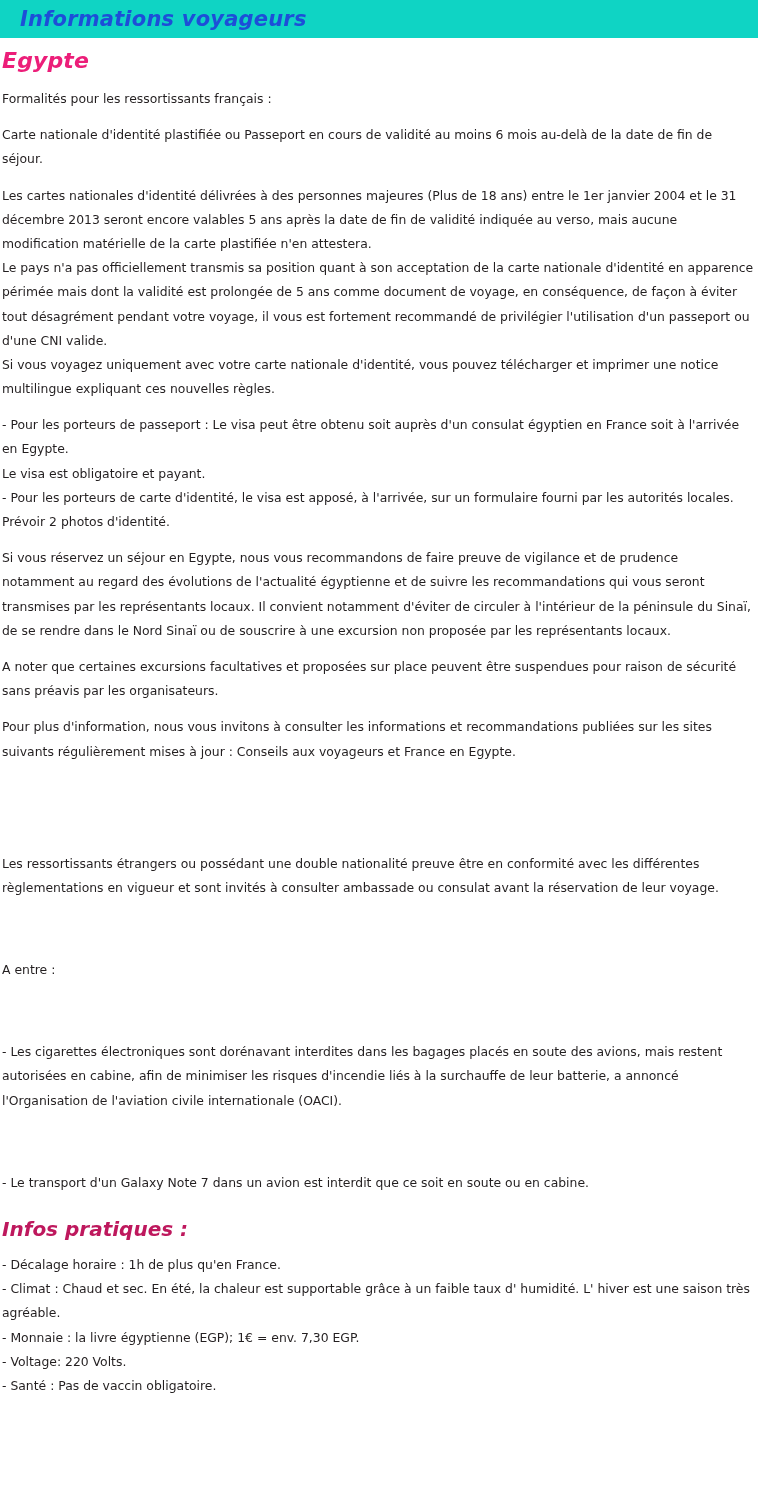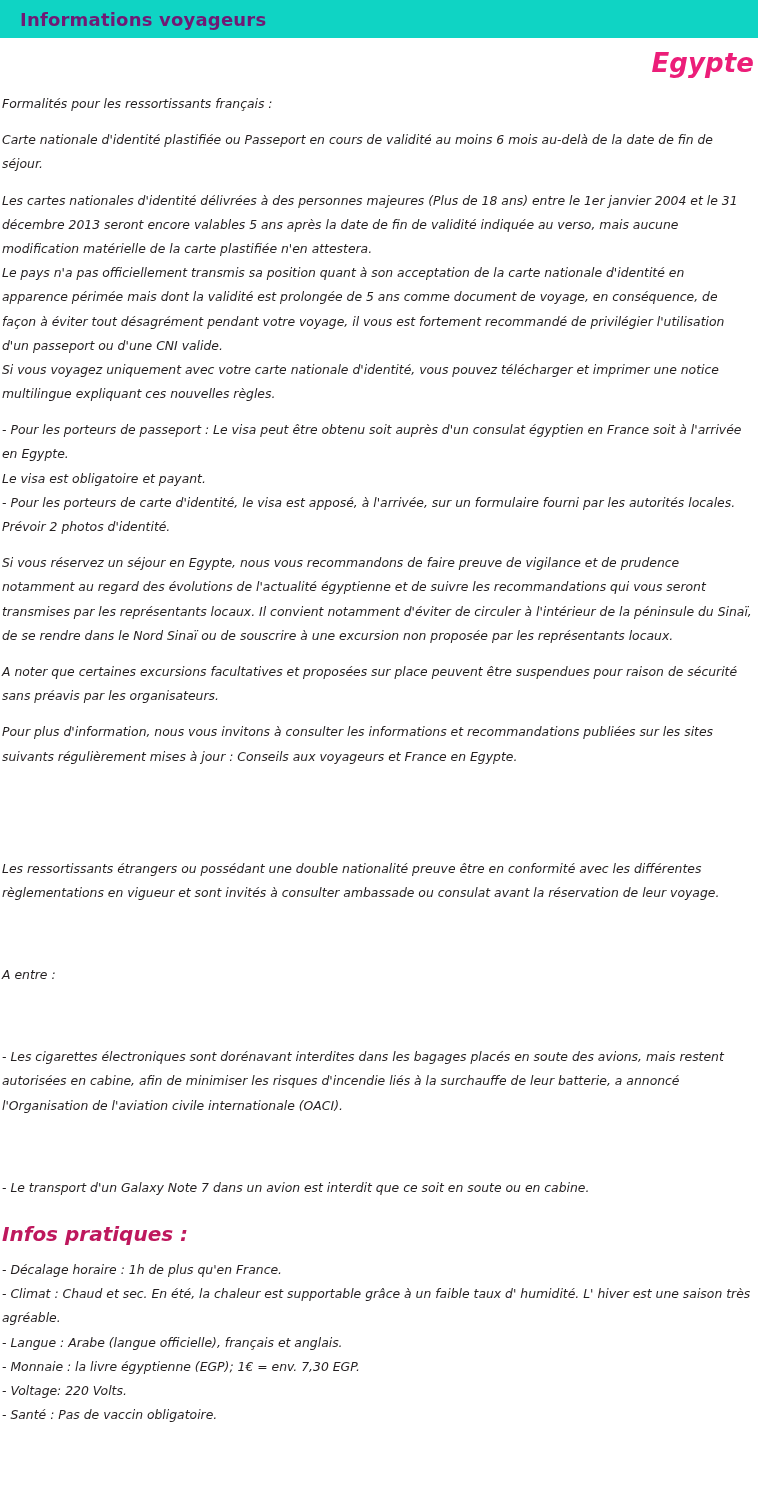--- a/index.html
+++ b/index.html
@@ -21,51 +21,50 @@
   .banner {
     background: #0fd4c4;
     height: 38px;
     display: flex;
     align-items: center;
     padding-left: 20px;
     box-sizing: border-box;
   }
   .banner-title {
     font-family: "DejaVu Sans", "Liberation Sans", sans-serif;
+    font-style: italic;
     font-weight: bold;
-    font-size: 18px;
-    color: #701a75;
+    font-size: 21px;
+    color: #1d4ed8;
     letter-spacing: 0.2px;
   }
   .content {
     padding: 0 4px 10px 2px;
   }
   h1.country {
     font-family: "DejaVu Sans", "Liberation Sans", sans-serif;
     font-style: italic;
     font-weight: bold;
-    font-size: 26px;
+    font-size: 22px;
     color: #ec1e79;
     margin: 10px 0 14px 0;
     padding: 0;
     letter-spacing: 0.1px;
-    text-align: right;
   }
   h2.section {
     font-family: "DejaVu Sans", "Liberation Sans", sans-serif;
     font-style: italic;
     font-weight: bold;
     font-size: 20px;
     color: #be185d;
     margin: 22px 0 12px 0;
     padding: 0;
   }
   p.para {
     font-family: "DejaVu Sans", "Liberation Sans", sans-serif;
-    font-style: italic;
     font-size: 12.4px;
     line-height: 1.95;
     color: #231f20;
     margin: 0 0 0 0;
     padding: 0;
     text-align: left;
   }
   .spacer-sm { height: 12px; }
   .spacer-lg { height: 44px; }
   .spacer-xl { height: 58px; }
@@ -119,19 +118,18 @@
 
     <p class="para">- Les cigarettes électroniques sont dorénavant interdites dans les bagages placés en soute des avions, mais restent autorisées en cabine, afin de minimiser les risques d'incendie liés à la surchauffe de leur batterie, a annoncé l'Organisation de l'aviation civile internationale (OACI).</p>
     <div class="spacer-xl"></div>
 
     <p class="para">- Le transport d'un Galaxy Note 7 dans un avion est interdit que ce soit en soute ou en cabine.</p>
 
     <h2 class="section">Infos pratiques :</h2>
 
     <p class="para">- Décalage horaire : 1h de plus qu'en France.</p>
     <p class="para">- Climat : Chaud et sec. En été, la chaleur est supportable grâce à un faible taux d' humidité. L' hiver est une saison très agréable.</p>
-    <p class="para">- Langue : Arabe (langue officielle), français et anglais.</p>
     <p class="para">- Monnaie : la livre égyptienne (EGP); 1€ = env. 7,30 EGP.</p>
     <p class="para">- Voltage: 220 Volts.</p>
     <p class="para">- Santé : Pas de vaccin obligatoire.</p>
 
   </div>
 </div>
 
 </body></html>

